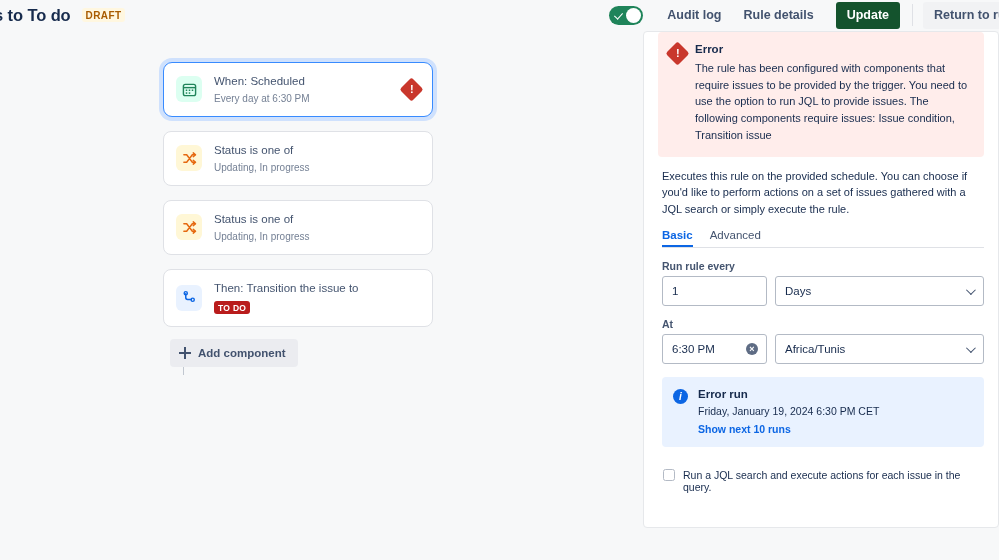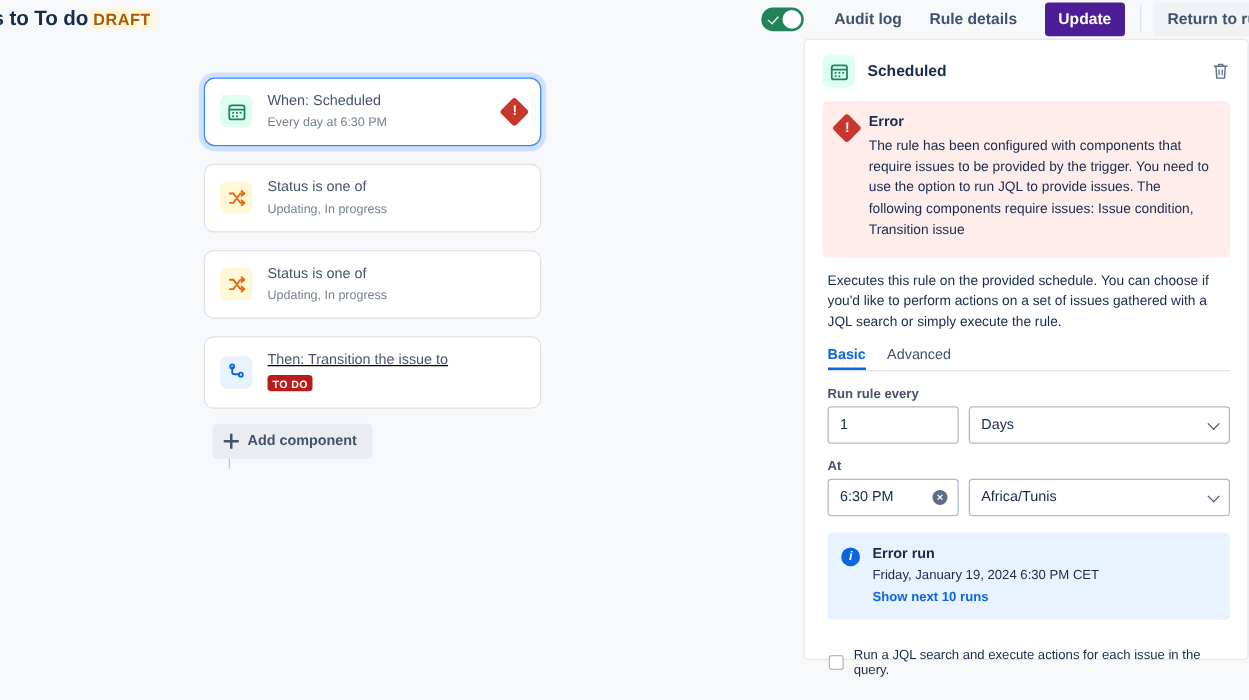--- a/index.html
+++ b/index.html
@@ -12,22 +12,22 @@
   
   .topbar {
     position: absolute; top: 0; left: 0; width: 999px; height: 30px;
     display: flex; align-items: center;
   }
   .rule-title {
     font-size: 16.5px; font-weight: 600; color: #172b4d;
     margin-left: -6px; letter-spacing: -0.1px;
   }
   .draft-badge {
-    background: #fff7e0; color: #a85b00;
-    font-size: 13px; font-weight: 700; letter-spacing: 0.4px;
+    margin-left: 11px; background: #fff7e0; color: #a85b00;
+    font-size: 10px; font-weight: 700; letter-spacing: 0.4px;
     padding: 2px 4px 1px 4px; border-radius: 3px;
   }
   .topbar-right {
     position: absolute; right: 0; top: 0; height: 30px;
     display: flex; align-items: center; gap: 0;
   }
   .toggle {
     width: 34px; height: 19px; border-radius: 10px; background: #1f845a;
     position: relative; margin-right: 24px; flex: none;
   }
@@ -38,21 +38,21 @@
   .toggle .tick {
     position: absolute; left: 7px; top: 5px; width: 5px; height: 8px;
     border: solid #ffffff; border-width: 0 1.7px 1.7px 0;
     transform: rotate(42deg);
   }
   .tb-link {
     font-size: 12.5px; font-weight: 600; color: #42526e;
     margin-right: 22px; white-space: nowrap;
   }
   .btn-update {
-    background: #4c1d95; color: #fff; font-size: 12.5px; font-weight: 600;
+    background: #14532d; color: #fff; font-size: 12.5px; font-weight: 600;
     padding: 6px 11px 7px 11px; border-radius: 3px; border: none;
     white-space: nowrap;
   }
   .tb-divider {
     width: 1px; height: 22px; background: #dfe1e6; margin: 0 10px 0 12px;
   }
   .btn-return {
     background: #f1f2f4; color: #42526e; font-size: 12.5px; font-weight: 600;
     padding: 6px 11px 7px 11px; border-radius: 3px; border: none;
     white-space: nowrap; margin-right: -28px;
@@ -161,21 +161,21 @@
     padding: 11px 12px 12px 11px; display: flex; gap: 10px;
   }
   .info-circle {
     width: 15px; height: 15px; border-radius: 50%; background: #0c66e4;
     color: #fff; font-size: 10px; font-weight: 700; line-height: 15px;
     text-align: center; font-style: italic; flex: none; margin-top: 1px;
   }
   .info-title { font-size: 11.5px; font-weight: 700; color: #172b4d; }
   .info-sub { font-size: 10.5px; color: #172b4d; margin-top: 5px; }
   .info-link { font-size: 10.5px; font-weight: 600; color: #0c66e4; margin-top: 6px; }
-  .check-row { display: flex; align-items: center; gap: 8px; margin: 22px 0 0 5px; }
+  .check-row { display: flex; gap: 8px; margin: 22px 0 0 5px; }
   .checkbox {
     width: 12px; height: 12px; border: 1.4px solid #b3bac5;
     border-radius: 2.5px; background: #fff; flex: none;
   }
   .check-label { font-size: 10.5px; color: #172b4d; }
 </style>
 </head>
 <body>
 
 <div class="topbar">
@@ -248,21 +248,21 @@
           <path d="M12 2l2.4 2-2.4 2M12 10l2.4 2-2.4 2" fill="none" stroke="#e56910" stroke-width="1.6" stroke-linecap="round" stroke-linejoin="round"></path>
         </svg>
       </div>
       <div class="node-text">
         <div class="node-title">Status is one of</div>
         <div class="node-sub">Updating, In progress</div>
       </div>
     </div>
   </div>
 
-  <div class="node-wrap" style="top:239px;text-decoration:underline;">
+  <div class="node-wrap" style="top:239px;">
     <div class="node">
       <div class="node-icon ic-blue">
         <svg width="15" height="15" viewBox="0 0 16 16">
           <path d="M4 4v4a2 2 0 0 0 2 2h4" fill="none" stroke="#0c66e4" stroke-width="1.6" stroke-linecap="round"></path>
           <circle cx="4" cy="3.4" r="1.7" fill="none" stroke="#0c66e4" stroke-width="1.5"></circle>
           <circle cx="11.4" cy="10.4" r="1.7" fill="none" stroke="#0c66e4" stroke-width="1.5"></circle>
         </svg>
       </div>
       <div class="node-text">
         <div class="node-title">Then: Transition the issue to</div>
@@ -272,41 +272,20 @@
   </div>
 
   <button class="add-component" style="top:309px;text-align:center;">
     <span class="plus"></span>
     <span>Add component</span>
   </button>
 </div>
 
 <div class="panel">
 
-  <div class="panel-head">
-    <div class="node-icon ic-green">
-      <svg width="15" height="15" viewBox="0 0 16 16">
-        <rect x="1.5" y="2.5" width="13" height="12" rx="2" fill="none" stroke="#1f845a" stroke-width="1.5"></rect>
-        <line x1="1.5" y1="6" x2="14.5" y2="6" stroke="#1f845a" stroke-width="1.5"></line>
-        <rect x="4" y="8" width="1.6" height="1.6" fill="#1f845a"></rect>
-        <rect x="7.2" y="8" width="1.6" height="1.6" fill="#1f845a"></rect>
-        <rect x="10.4" y="8" width="1.6" height="1.6" fill="#1f845a"></rect>
-        <rect x="4" y="11" width="1.6" height="1.6" fill="#1f845a"></rect>
-        <rect x="7.2" y="11" width="1.6" height="1.6" fill="#1f845a"></rect>
-      </svg>
-    </div>
-    <div class="panel-title">Scheduled</div>
-    <div class="trash">
-      <svg width="15" height="16" viewBox="0 0 16 17">
-        <path d="M2.6 4.2h10.8M6.2 4.2V2.6h3.6v1.6M4 4.2l.7 10.2h6.6L12 4.2" fill="none" stroke="#42526e" stroke-width="1.2" stroke-linecap="round" stroke-linejoin="round"></path>
-        <line x1="6.6" y1="7" x2="6.6" y2="12" stroke="#42526e" stroke-width="1.1"></line>
-        <line x1="9.4" y1="7" x2="9.4" y2="12" stroke="#42526e" stroke-width="1.1"></line>
-      </svg>
-    </div>
-  </div>
 
   <div class="error-box">
     <div class="err-diamond" style="margin-top:2px">
         <span>!</span>
       </div>
     <div>
       <div class="error-head">Error</div>
       <div class="error-body">The rule has been configured with components that require issues to be provided by the trigger. You need to use the option to run JQL to provide issues. The following components require issues: Issue condition, Transition issue</div>
     </div>
   </div>

